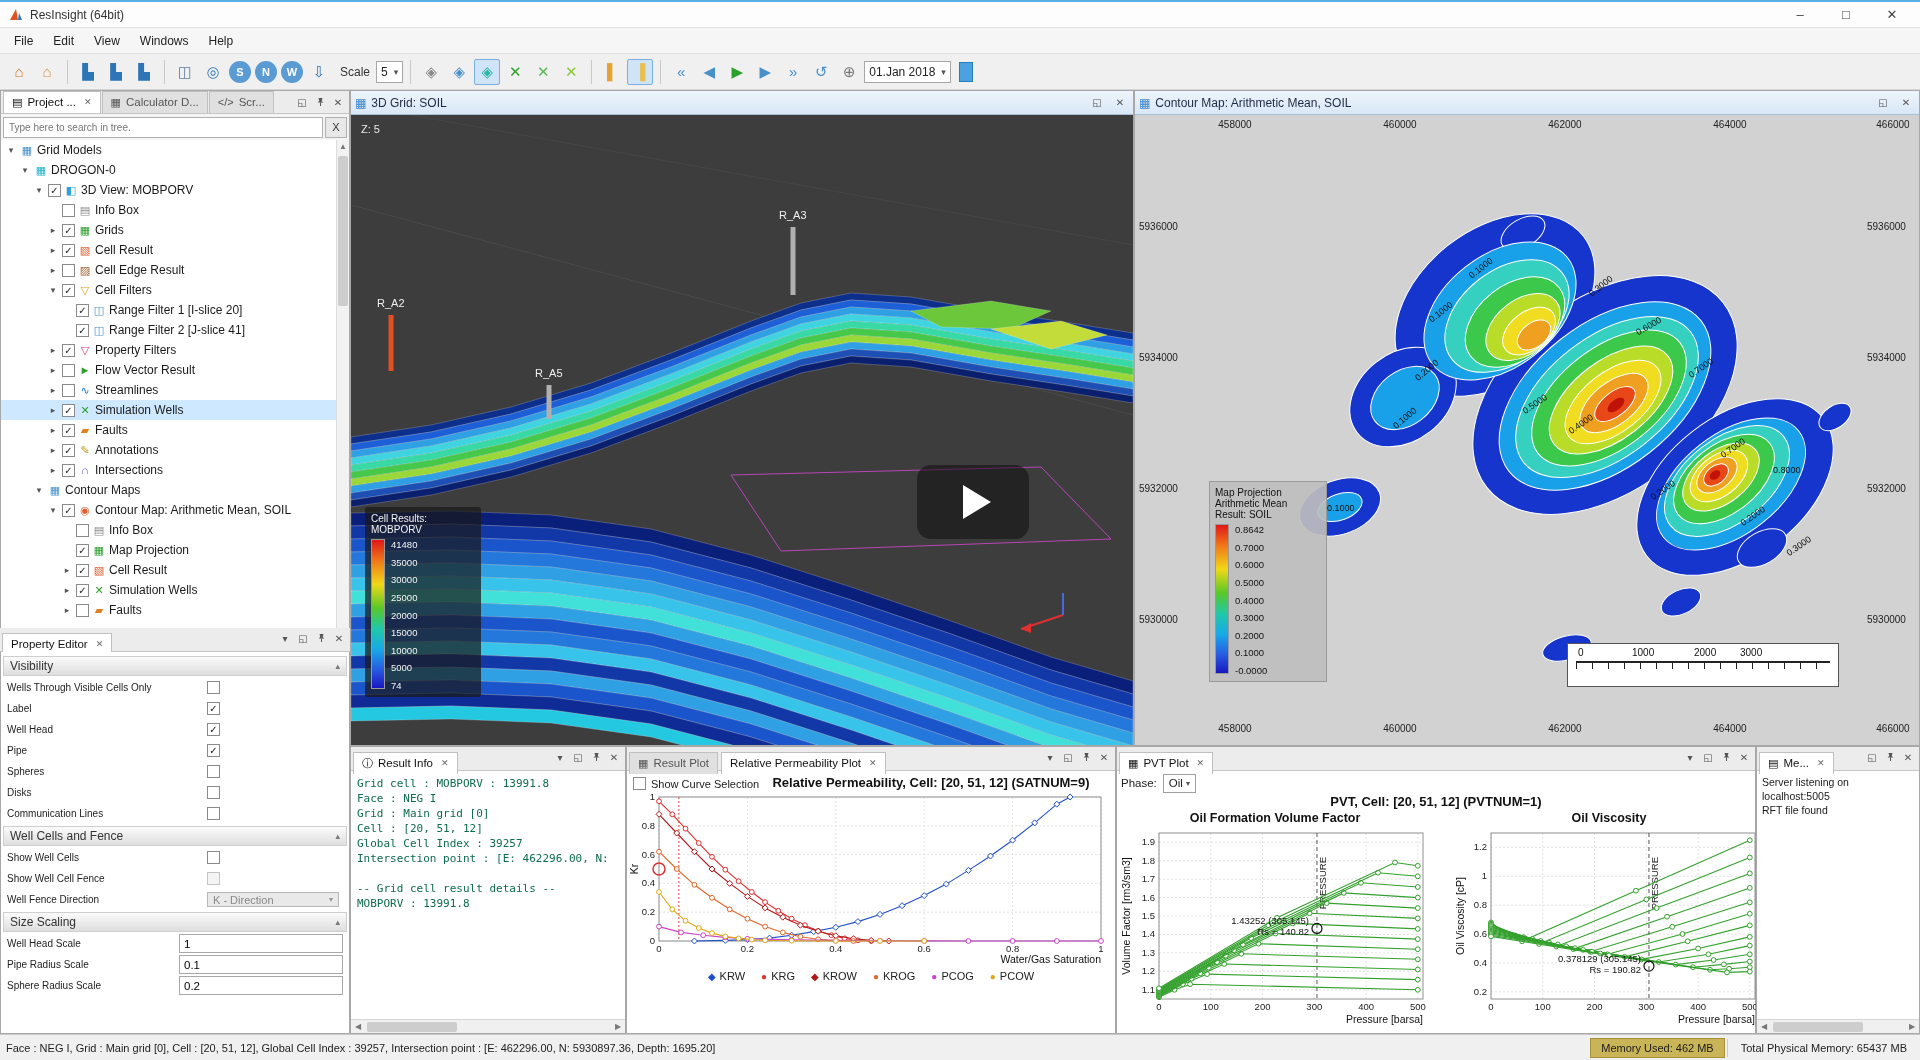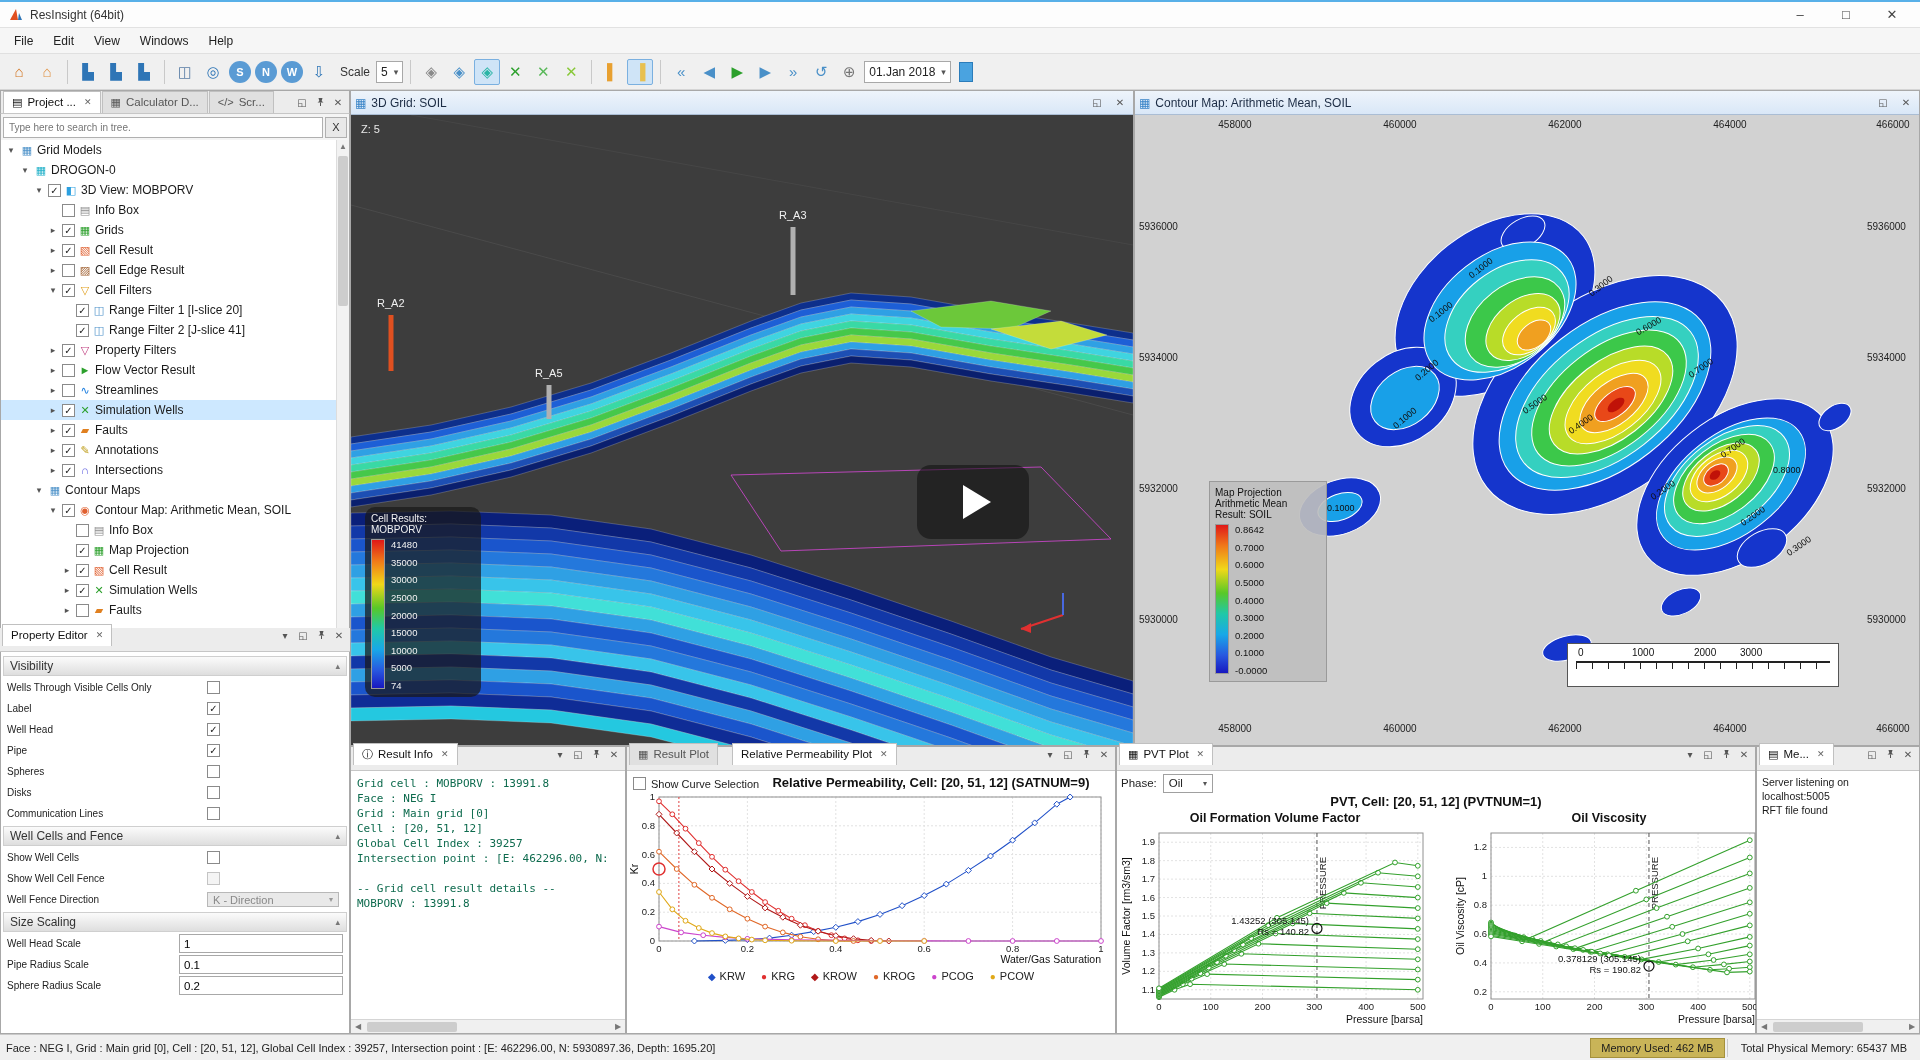--- a/index.html
+++ b/index.html
@@ -22,21 +22,21 @@
   .tb-select{height:22px;background:#fff;border:1px solid #a8a8a8;display:flex;align-items:center;padding:0 4px;gap:6px;font-size:12px}
   .tb-select .ar{color:#555;font-size:9px}
   .tb-chip{width:14px;height:20px;background:#4aa3e0;border:1px solid #2b7cba;margin-left:6px}
 
   
   .vpanel{position:absolute;background:#fff;border:1px solid #a8a8a8}
   .vhead{height:24px;background:linear-gradient(#eef4fb,#d9e7f7);border-bottom:1px solid #aabdd4;display:flex;align-items:center;padding:0 4px;gap:5px;color:#1c2c44}
   .vhead .vico{font-size:12px}
   .vhead .spacer{flex:1}
   .hbtn{width:18px;height:16px;display:flex;align-items:center;justify-content:center;color:#555;font-size:10px;border:1px solid transparent}
-  .dockhead{height:24px;background:#ececec;border-bottom:1px solid #c6c6c6;display:flex;align-items:flex-end;padding:5px 2px;gap:14px}
+  .dockhead{height:24px;background:#ececec;border-bottom:1px solid #c6c6c6;display:flex;padding:5px 2px;gap:3px}
   .dtab{display:flex;align-items:center;gap:5px;padding:3px 8px 4px 8px;background:#e0e0e0;border:1px solid #c0c0c0;border-bottom:none;font-size:11.5px;color:#555;height:22px}
   .dtab.active{background:#fff;color:#111}
   .dtab-ic{font-size:11px}
   .dtab-x{font-size:9px;color:#666;margin-left:3px}
   .dock-btns{margin-left:auto;display:flex;align-items:center;padding-bottom:3px}
 
   
   #left-tabs{position:absolute;left:0;top:90px;width:350px;height:24px;background:#ececec;border:1px solid #a8a8a8;border-bottom:1px solid #c6c6c6;display:flex;align-items:flex-end;padding:0 2px;gap:1px}
   #search-row{position:absolute;left:0;top:114px;width:350px;height:26px;background:#f4f4f4;border-left:1px solid #a8a8a8;border-right:1px solid #a8a8a8;display:flex;align-items:center;padding:2px;gap:2px}
   #search-input{flex:1;height:21px;border:1px solid #b0b0b0;padding:0 5px;font-size:10px;font-family:inherit;color:#333}
@@ -61,21 +61,21 @@
   .pcheck{width:13px;height:13px;border:1px solid #8a8a8a;background:#fff;font-size:10px;line-height:11px;text-align:center;color:#222}
   .pcheck.dis{border-color:#c4c4c4;background:#f4f4f4}
   .pselect{width:132px;height:15px;background:#e9e9e9;border:1px solid #b8b8b8;color:#888;display:flex;align-items:center;padding:0 5px;font-size:11px}
   .pselect .psel-ar{margin-left:auto;font-size:8px;color:#999}
   .pinput{flex:1;height:19px;border:1px solid #a8a8a8;font-size:11.5px;padding:0 4px;font-family:inherit}
 
   
   #view3d{left:350px;top:90px;width:784px;height:656px}
   #viewport{position:absolute;left:0;top:24px;right:0;bottom:0;background:#3d3d3d;overflow:hidden}
   #z-label{position:absolute;left:10px;top:8px;color:#e8e8e8;font-size:11px}
-  #cell-legend{position:absolute;left:14px;top:392px;width:116px;background:rgba(25,25,25,.72);color:#f2f2f2;padding:6px;font-size:10px;border-radius:10px}
+  #cell-legend{position:absolute;left:14px;top:392px;width:116px;background:rgba(25,25,25,.72);color:#f2f2f2;padding:6px;font-size:10px;border-radius:3px}
   #cell-legend .lg-row{display:flex;gap:6px;margin-top:4px}
   .grad-bar{width:14px;height:150px;border:1px solid #999;background:linear-gradient(180deg,#e01818,#f07818 14%,#f0d818 30%,#58c828 46%,#20c8a8 60%,#18a8e8 74%,#2858e0 88%,#1818c0)}
   .lg-ticks{display:flex;flex-direction:column;justify-content:space-between;height:152px;font-size:9.5px}
   #play-button{position:absolute;left:566px;top:350px;width:112px;height:74px;background:rgba(15,15,15,.55);border-radius:14px;display:flex;align-items:center;justify-content:center}
   #play-button .tri{width:0;height:0;border-left:28px solid #fff;border-top:17px solid transparent;border-bottom:17px solid transparent;margin-left:8px}
 
   
   #contour{left:1134px;top:90px;width:786px;height:656px}
   #ct-body{position:absolute;left:0;top:24px;right:0;bottom:0;background:#d2d2d2;overflow:hidden}
   .ct-tick{position:absolute;font-size:10px;color:#222;transform:translateX(-50%)}
@@ -101,21 +101,21 @@
   #rp-body{position:absolute;left:0;top:24px;right:0;bottom:0;padding:2px}
   #show-curve{position:absolute;left:6px;top:6px;display:flex;align-items:center;gap:5px;font-size:11px;color:#222}
   #rp-title{margin:2px 10px 0 130px;text-align:center;font-weight:bold;font-size:13px;line-height:16px;color:#111}
   #rp-legend{display:flex;flex-wrap:wrap;justify-content:center;column-gap:16px;row-gap:1px;max-width:450px;margin:2px auto 0 auto;font-size:11px}
   .lg-item{display:flex;align-items:center;gap:4px}
   .lg-mark{font-size:10px}
 
   #pvt{left:1116px;top:746px;width:640px;height:288px}
   #pvt-body{position:absolute;left:0;top:24px;right:0;bottom:0;padding:1px 4px}
   #phase-row{display:flex;align-items:center;gap:6px;height:22px;font-size:11.5px}
-  #phase-select{height:19px;background:#fff;border:1px solid #a0a0a0;display:flex;align-items:center;gap:20px;padding:0 5px;font-size:11.5px}
+  #phase-select{height:19px;background:#fff;border:1px solid #a0a0a0;display:flex;align-items:center;gap:3px;padding:0 5px;font-size:11.5px}
   #pvt-title{text-align:center;font-weight:bold;font-size:13px;color:#111;height:17px}
   #pvt-charts{display:flex;gap:26px}
   .pvt-chart .pc-title{text-align:center;font-weight:bold;font-size:12.5px;color:#111;height:16px}
 
   #messages{left:1756px;top:746px;width:164px;height:288px}
   #msg-lines{position:absolute;left:0;top:24px;right:0;bottom:14px;padding:4px 5px;font-size:10.5px;color:#1a1a1a;line-height:14px}
 
   
   #statusbar{position:absolute;left:0;top:1034px;width:1920px;height:26px;background:#f0f0f0;border-top:1px solid #c9c9c9;display:flex;align-items:center;font-size:11px}
   #sb-left{flex:1;padding:0 6px;white-space:nowrap;overflow:hidden;color:#222}

